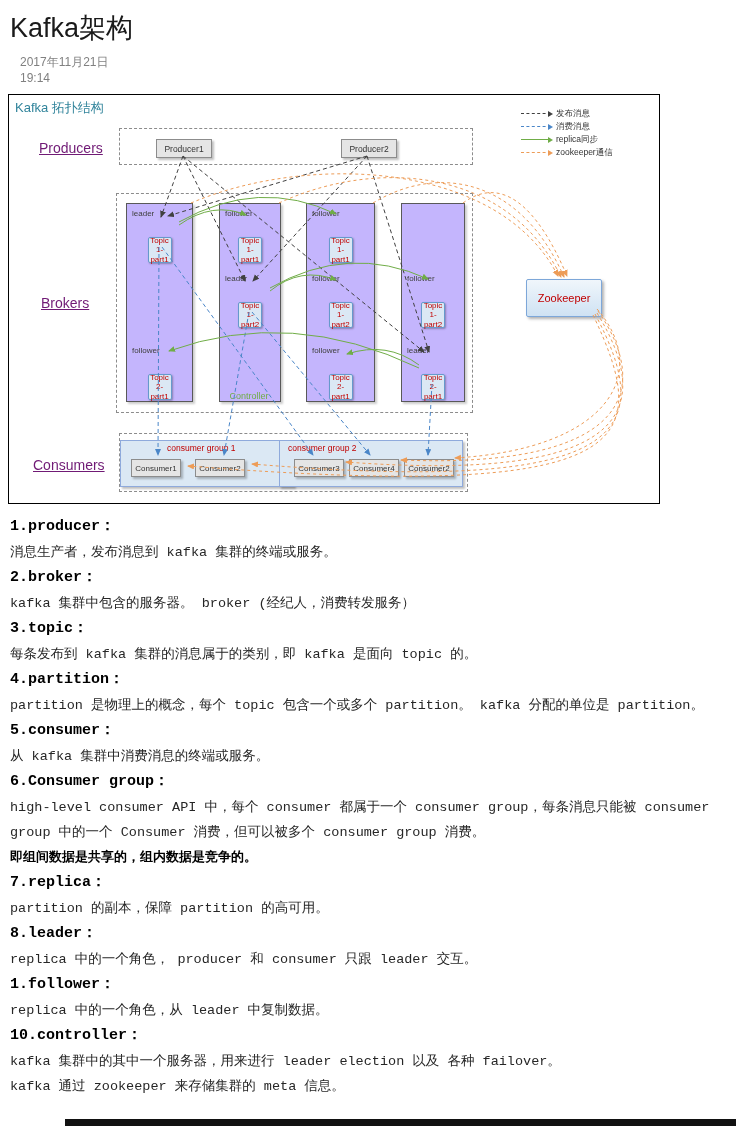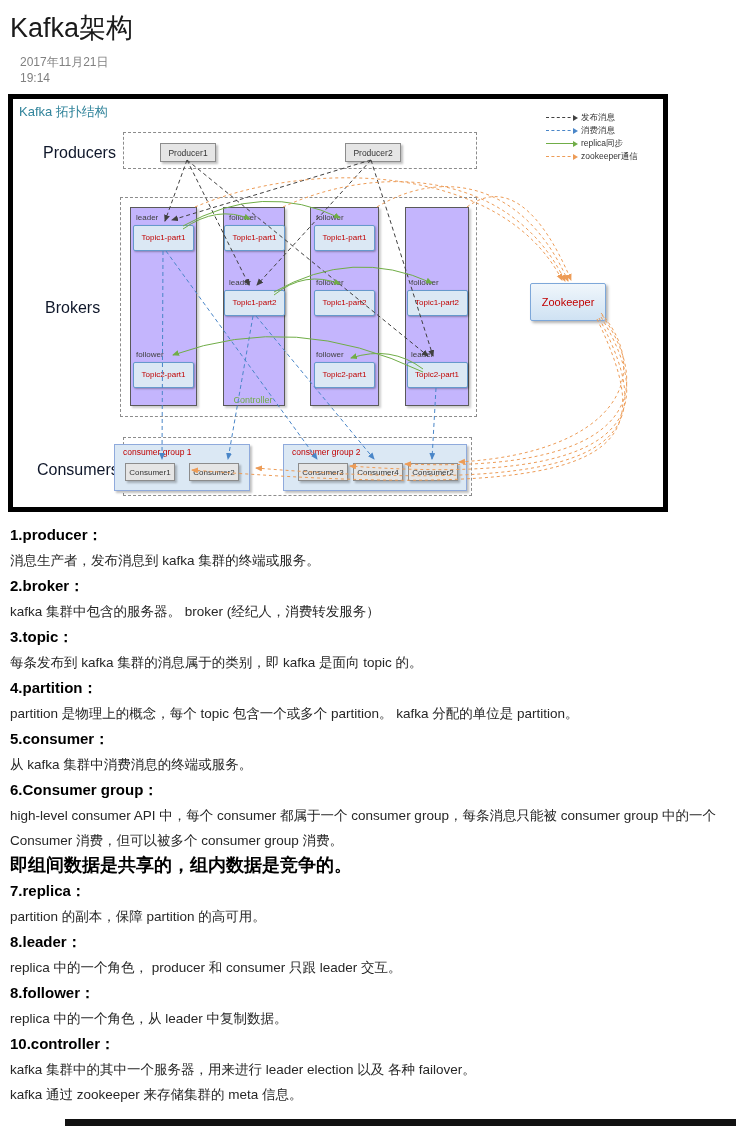--- a/index.html
+++ b/index.html
@@ -4,70 +4,70 @@
 <style>
   html,body{margin:0;padding:0;}
   body{
     width:736px;height:1126px;overflow:hidden;background:#fff;
     font-family:"Liberation Sans","DejaVu Sans",sans-serif;color:#262626;position:relative;
   }
   
   .page-title{font-size:27px;font-weight:normal;margin:10px 0 8px 10px;color:#1a1a1a;}
   .meta{margin-left:20px;color:#808080;font-size:12px;line-height:16px;margin-bottom:8px;}
   
-  .diagram{position:relative;width:650px;height:408px;margin-left:8px;border:5px solid #000000;background:#fff;}
+  .diagram{position:relative;width:650px;height:408px;margin-left:8px;border:1px solid #000000;background:#fff;}
   .dg-title{position:absolute;left:6px;top:4px;font-size:13px;color:#31849b;}
   .arrows{position:absolute;left:0;top:0;width:650px;height:408px;pointer-events:none;}
-  .row-label{position:absolute;font-size:16px;color:#0f172a;}
+  .row-label{position:absolute;font-size:14px;color:#701a75;text-decoration:underline;}
   .lbl-producers{left:30px;top:137px;}
   .lbl-brokers{left:32px;top:294px;}
   .lbl-consumers{left:24px;top:455px;}
   .lbl-producers{top:137px;} 
   .lbl-producers{top:45px;}  .lbl-brokers{top:200px;}  .lbl-consumers{top:362px;}
   .dashed-box{position:absolute;border:1px dashed #8c8c8c;}
   .producers-box{left:110px;top:33px;width:352px;height:35px;}
   .brokers-box{left:107px;top:98px;width:355px;height:218px;}
   .consumers-box{left:110px;top:338px;width:347px;height:57px;}
   .node{position:absolute;background:#e5e5e5;border:1px solid #8c8c8c;box-shadow:1.5px 1.5px 2px rgba(0,0,0,.25);
         font-size:8.5px;color:#333;display:flex;align-items:center;justify-content:center;}
   .producer{width:54px;height:17px;top:44px;}
   .p1{left:147px;} .p2{left:332px;}
   .broker{position:absolute;top:108px;height:197px;background:#c4b5fd;border:1px solid #595959;box-shadow:1.5px 1.5px 2px rgba(0,0,0,.2);}
   .b1{left:117px;width:65px;} .b2{left:210px;width:60px;} .b3{left:297px;width:67px;} .b4{left:392px;width:62px;}
   .slot{position:absolute;left:0;right:0;}
   .s0{top:5px;} .s1{top:70px;} .s2{top:142px;}
   .role{font-size:8px;color:#404040;height:10px;line-height:10px;padding-left:5px;text-align:left;}
-  .part{width:61px;height:26px;margin:2px auto 0;background:#dbe8f4;border:1px solid #6699cc;border-radius:2px;
+  .part{width:24px;height:26px;margin:18px auto 0;background:#dbe8f4;border:1px solid #6699cc;border-radius:2px;
         box-shadow:1px 1px 2px rgba(0,0,0,.3);color:#c00000;font-size:8px;line-height:1.15;
         display:flex;align-items:center;justify-content:center;text-align:center;overflow-wrap:break-word;word-break:break-word;padding:1px;box-sizing:border-box;}
   .controller{position:absolute;left:205px;top:296px;width:70px;text-align:center;font-size:9px;color:#70ad47;}
   .zookeeper{position:absolute;left:517px;top:184px;width:74px;height:36px;background:linear-gradient(#f0f6fb,#cfe2f3);
              border:1px solid #7da7d9;border-radius:2px;box-shadow:2px 2px 3px rgba(0,0,0,.3);
              color:#c00000;font-size:11px;display:flex;align-items:center;justify-content:center;}
   .cgroup{position:absolute;top:345px;height:45px;background:#dbe8f4;border:1px solid #8faadc;box-shadow:1.5px 1.5px 2px rgba(0,0,0,.25);}
-  .g1{left:101px;width:134px;} .g2{left:270px;width:182px;}
+  .g1{left:111px;width:134px;padding-left:38px;} .g2{left:270px;width:182px;}
   .cg-label{font-size:8.5px;color:#c00000;line-height:14px;padding-left:8px;}
   .consumer{width:48px;height:16px;top:18px;font-size:8px;}
   .g1 .c0{left:10px;} .g1 .c1{left:74px;}
   .g2 .c0{left:14px;} .g2 .c1{left:69px;} .g2 .c2{left:124px;}
   
-  .legend{position:absolute;left:533px;top:12px;width:112px;}
+  .legend{position:absolute;left:512px;top:12px;width:112px;}
   .lg-row{display:flex;align-items:center;height:13px;}
   .lg-line{width:30px;height:0;position:relative;margin-right:5px;flex:none;}
   .lg-head{position:absolute;right:-2px;top:-3.5px;width:0;height:0;border-top:3px solid transparent;border-bottom:3px solid transparent;}
   .lg-publish{border-top:1px dashed #404040;} .lg-publish .lg-head{border-left:5px solid #404040;}
   .lg-consume{border-top:1px dashed #4a86c8;} .lg-consume .lg-head{border-left:5px solid #4a86c8;}
   .lg-replica{border-top:1px solid #70ad47;}  .lg-replica .lg-head{border-left:5px solid #70ad47;}
   .lg-zk{border-top:1px dashed #ed9c57;}      .lg-zk .lg-head{border-left:5px solid #ed9c57;}
   .lg-label{font-size:8.5px;color:#333;white-space:nowrap;}
   
-  .defs{margin:10px 10px 0 10px;}
+  .defs{margin:10px 10px 0 10px;font-family:Liberation Mono, monospace;}
   .term{font-size:15px;font-weight:bold;line-height:26px;margin:0;color:#000;}
   .body-text{font-size:13.5px;line-height:25px;margin:0;color:#262626;}
-  .note-text{font-size:18px;font-weight:bold;line-height:25px;margin:0;color:#000;}
+  .note-text{font-size:13px;font-weight:bold;line-height:25px;margin:0;color:#000;}
   
   .bottom-bar{position:fixed;left:65px;right:0;bottom:0;height:7px;background:#111;}
 </style>
 </head>
 <body>
 
 <h1 class="page-title">Kafka架构</h1>
 <div class="meta">
   <div>2017年11月21日</div>
   <div>19:14</div>
@@ -254,21 +254,21 @@
   </div>
   <div class="def">
     <p class="term">7.replica：</p>
     <p class="body-text">partition 的副本，保障 partition 的高可用。</p>
   </div>
   <div class="def">
     <p class="term">8.leader：</p>
     <p class="body-text">replica 中的一个角色， producer 和 consumer 只跟 leader 交互。</p>
   </div>
   <div class="def">
-    <p class="term">8.follower：</p>
+    <p class="term">1.follower：</p>
     <p class="body-text">replica 中的一个角色，从 leader 中复制数据。</p>
   </div>
   <div class="def">
     <p class="term">10.controller：</p>
     <p class="body-text">kafka 集群中的其中一个服务器，用来进行 leader election 以及 各种 failover。</p>
   </div>
   <div class="def">
     <p class="body-text">kafka 通过 zookeeper 来存储集群的 meta 信息。</p>
   </div>
 </div>

